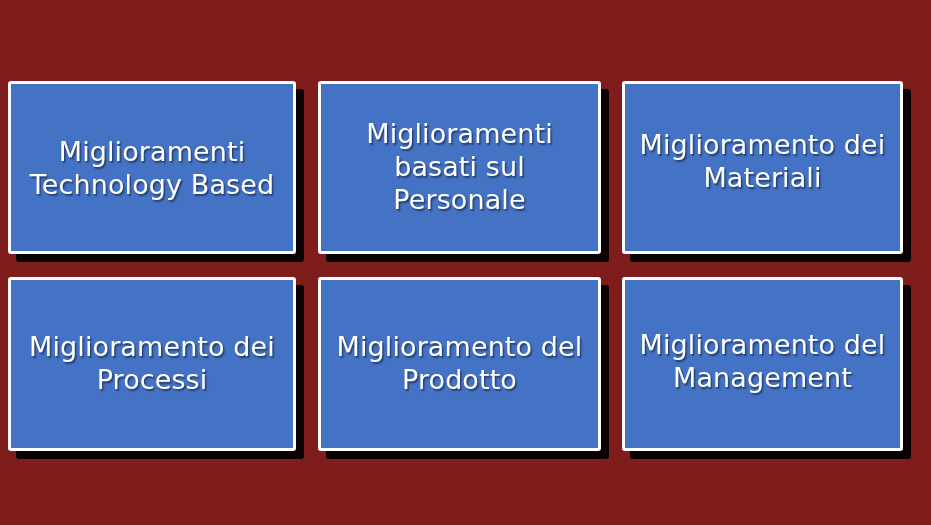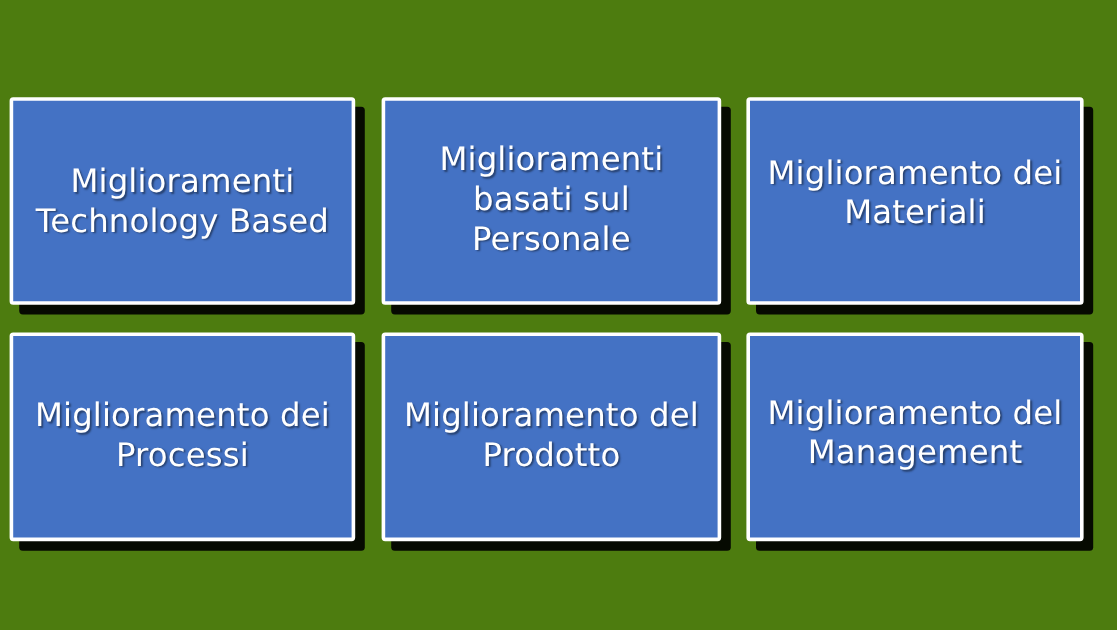--- a/index.html
+++ b/index.html
@@ -13,21 +13,21 @@
     height: 525px;
     background: #4a6f52;
     font-family: "DejaVu Sans", sans-serif;
     overflow: hidden;
   }
 
   #slide {
     position: relative;
     width: 931px;
     height: 525px;
-    background: #4d7c0f;
+    background: #7f1d1d;
   }
 
   .grid {
     position: absolute;
     left: 0;
     top: 0;
     width: 931px;
     height: 525px;
   }
 

